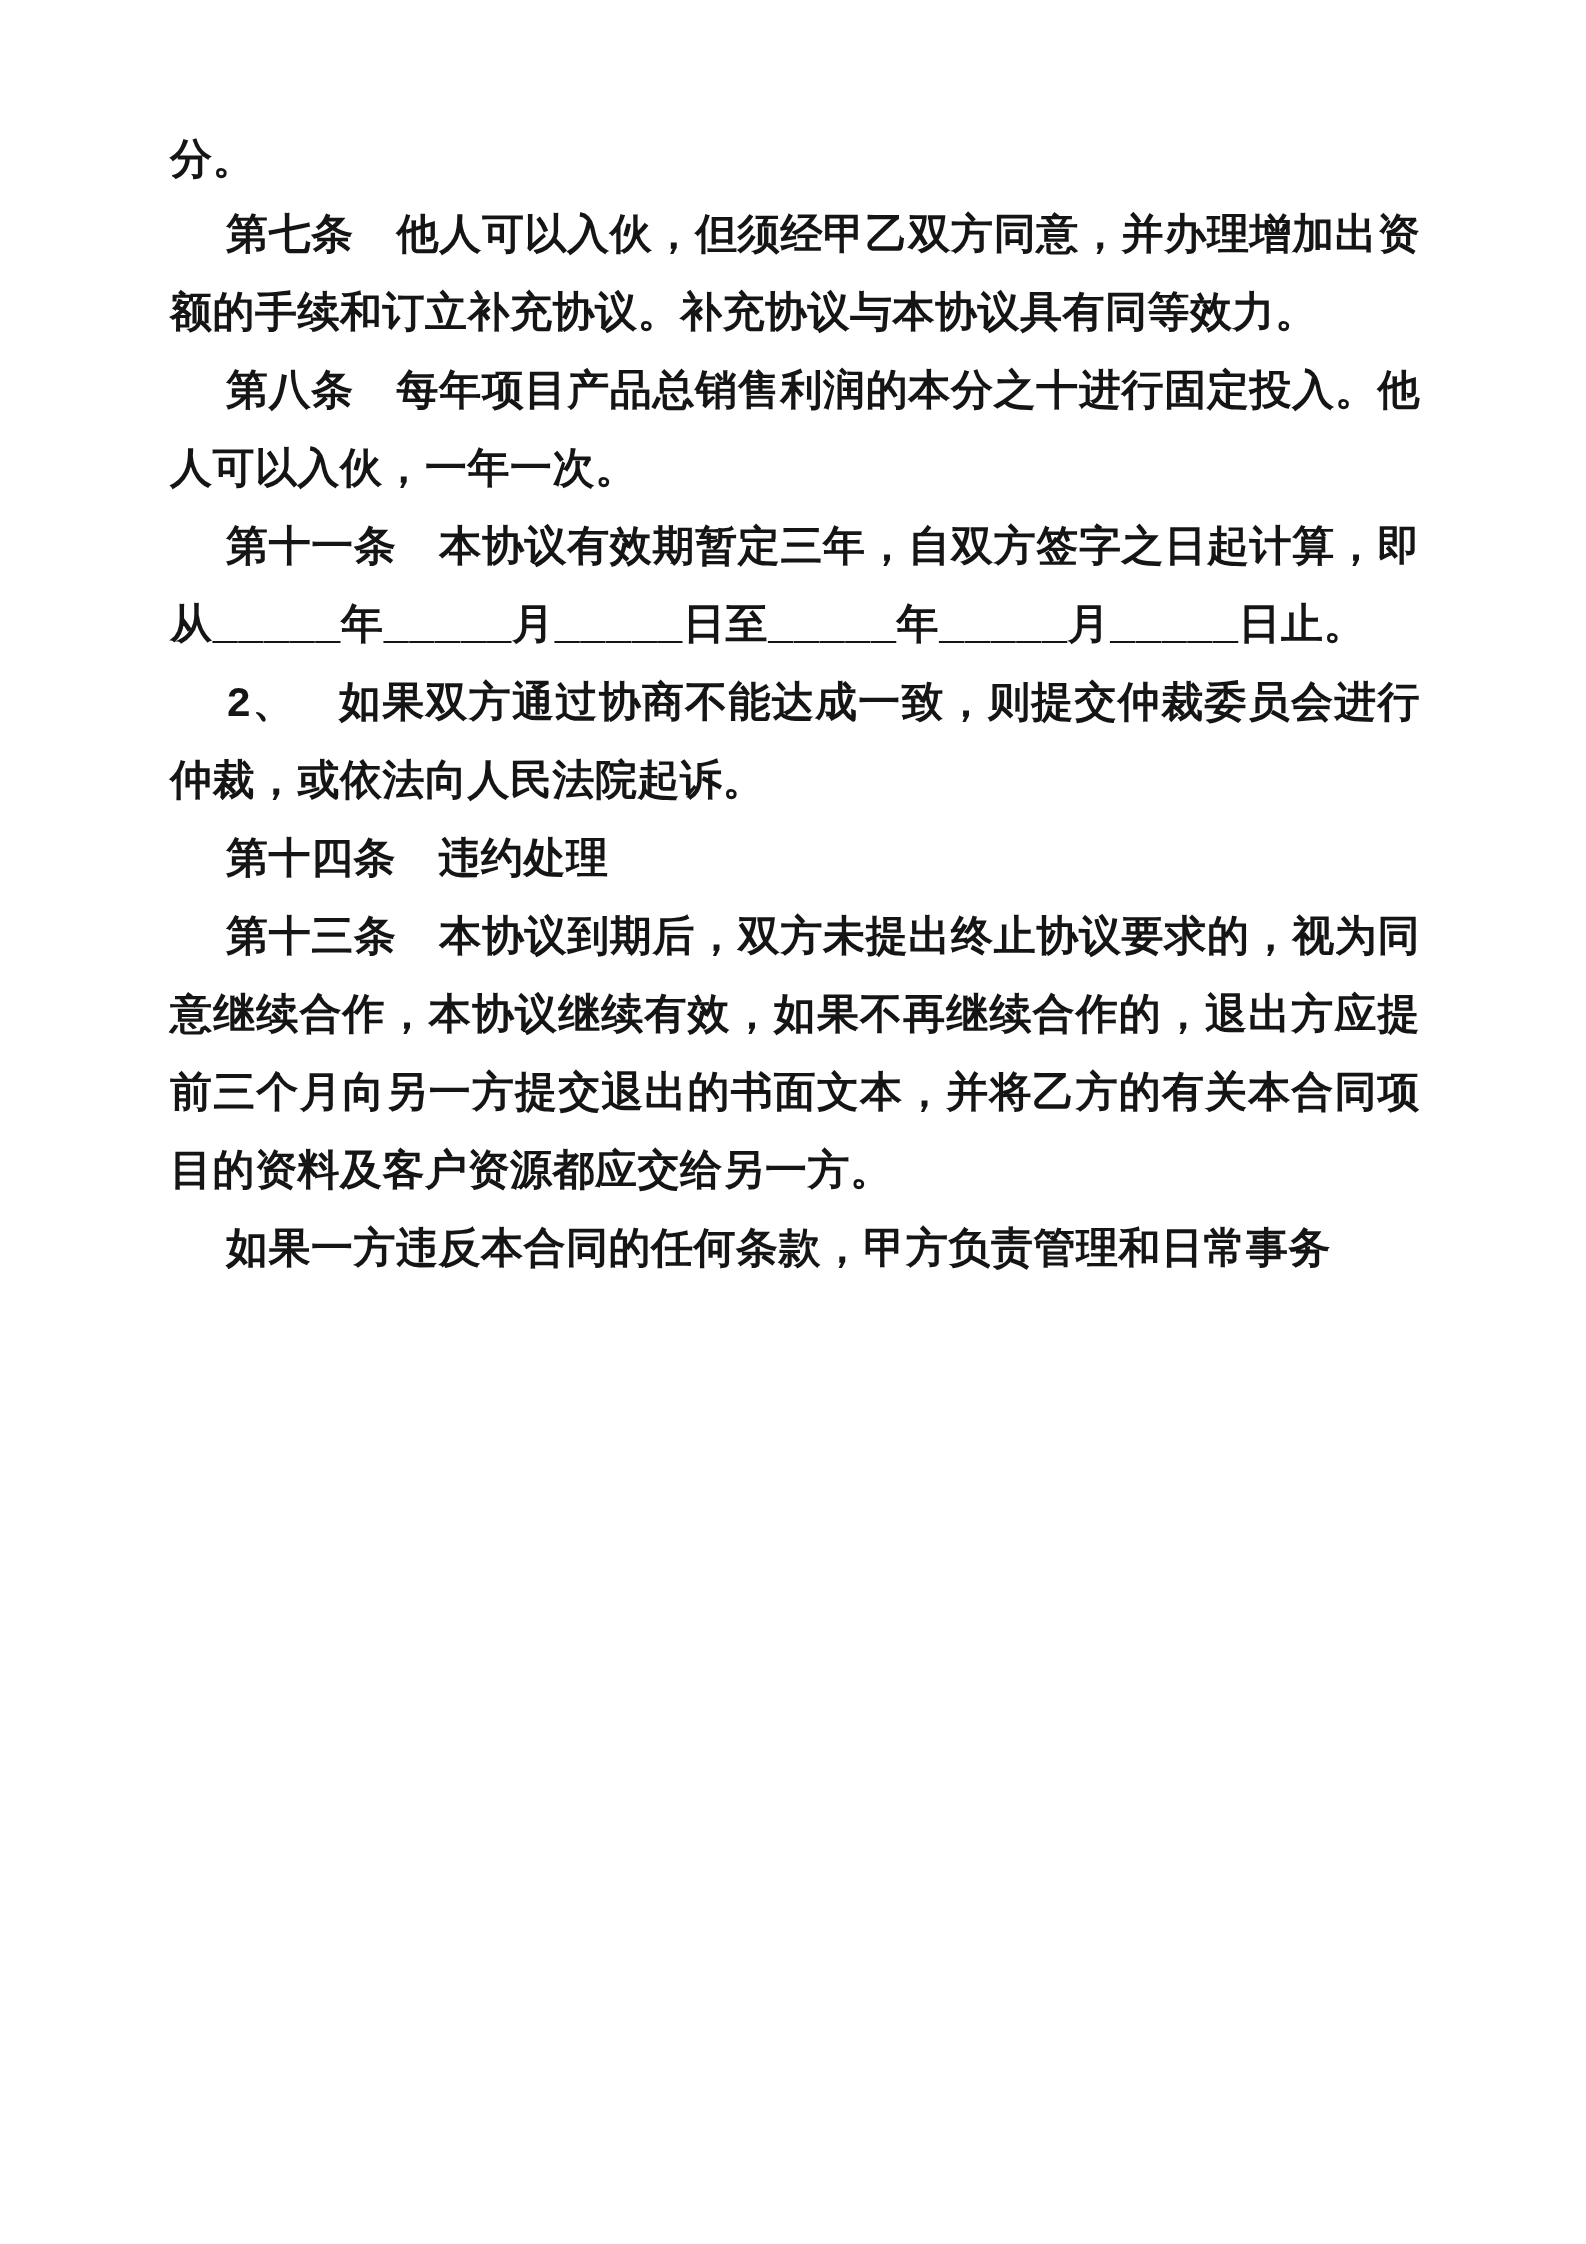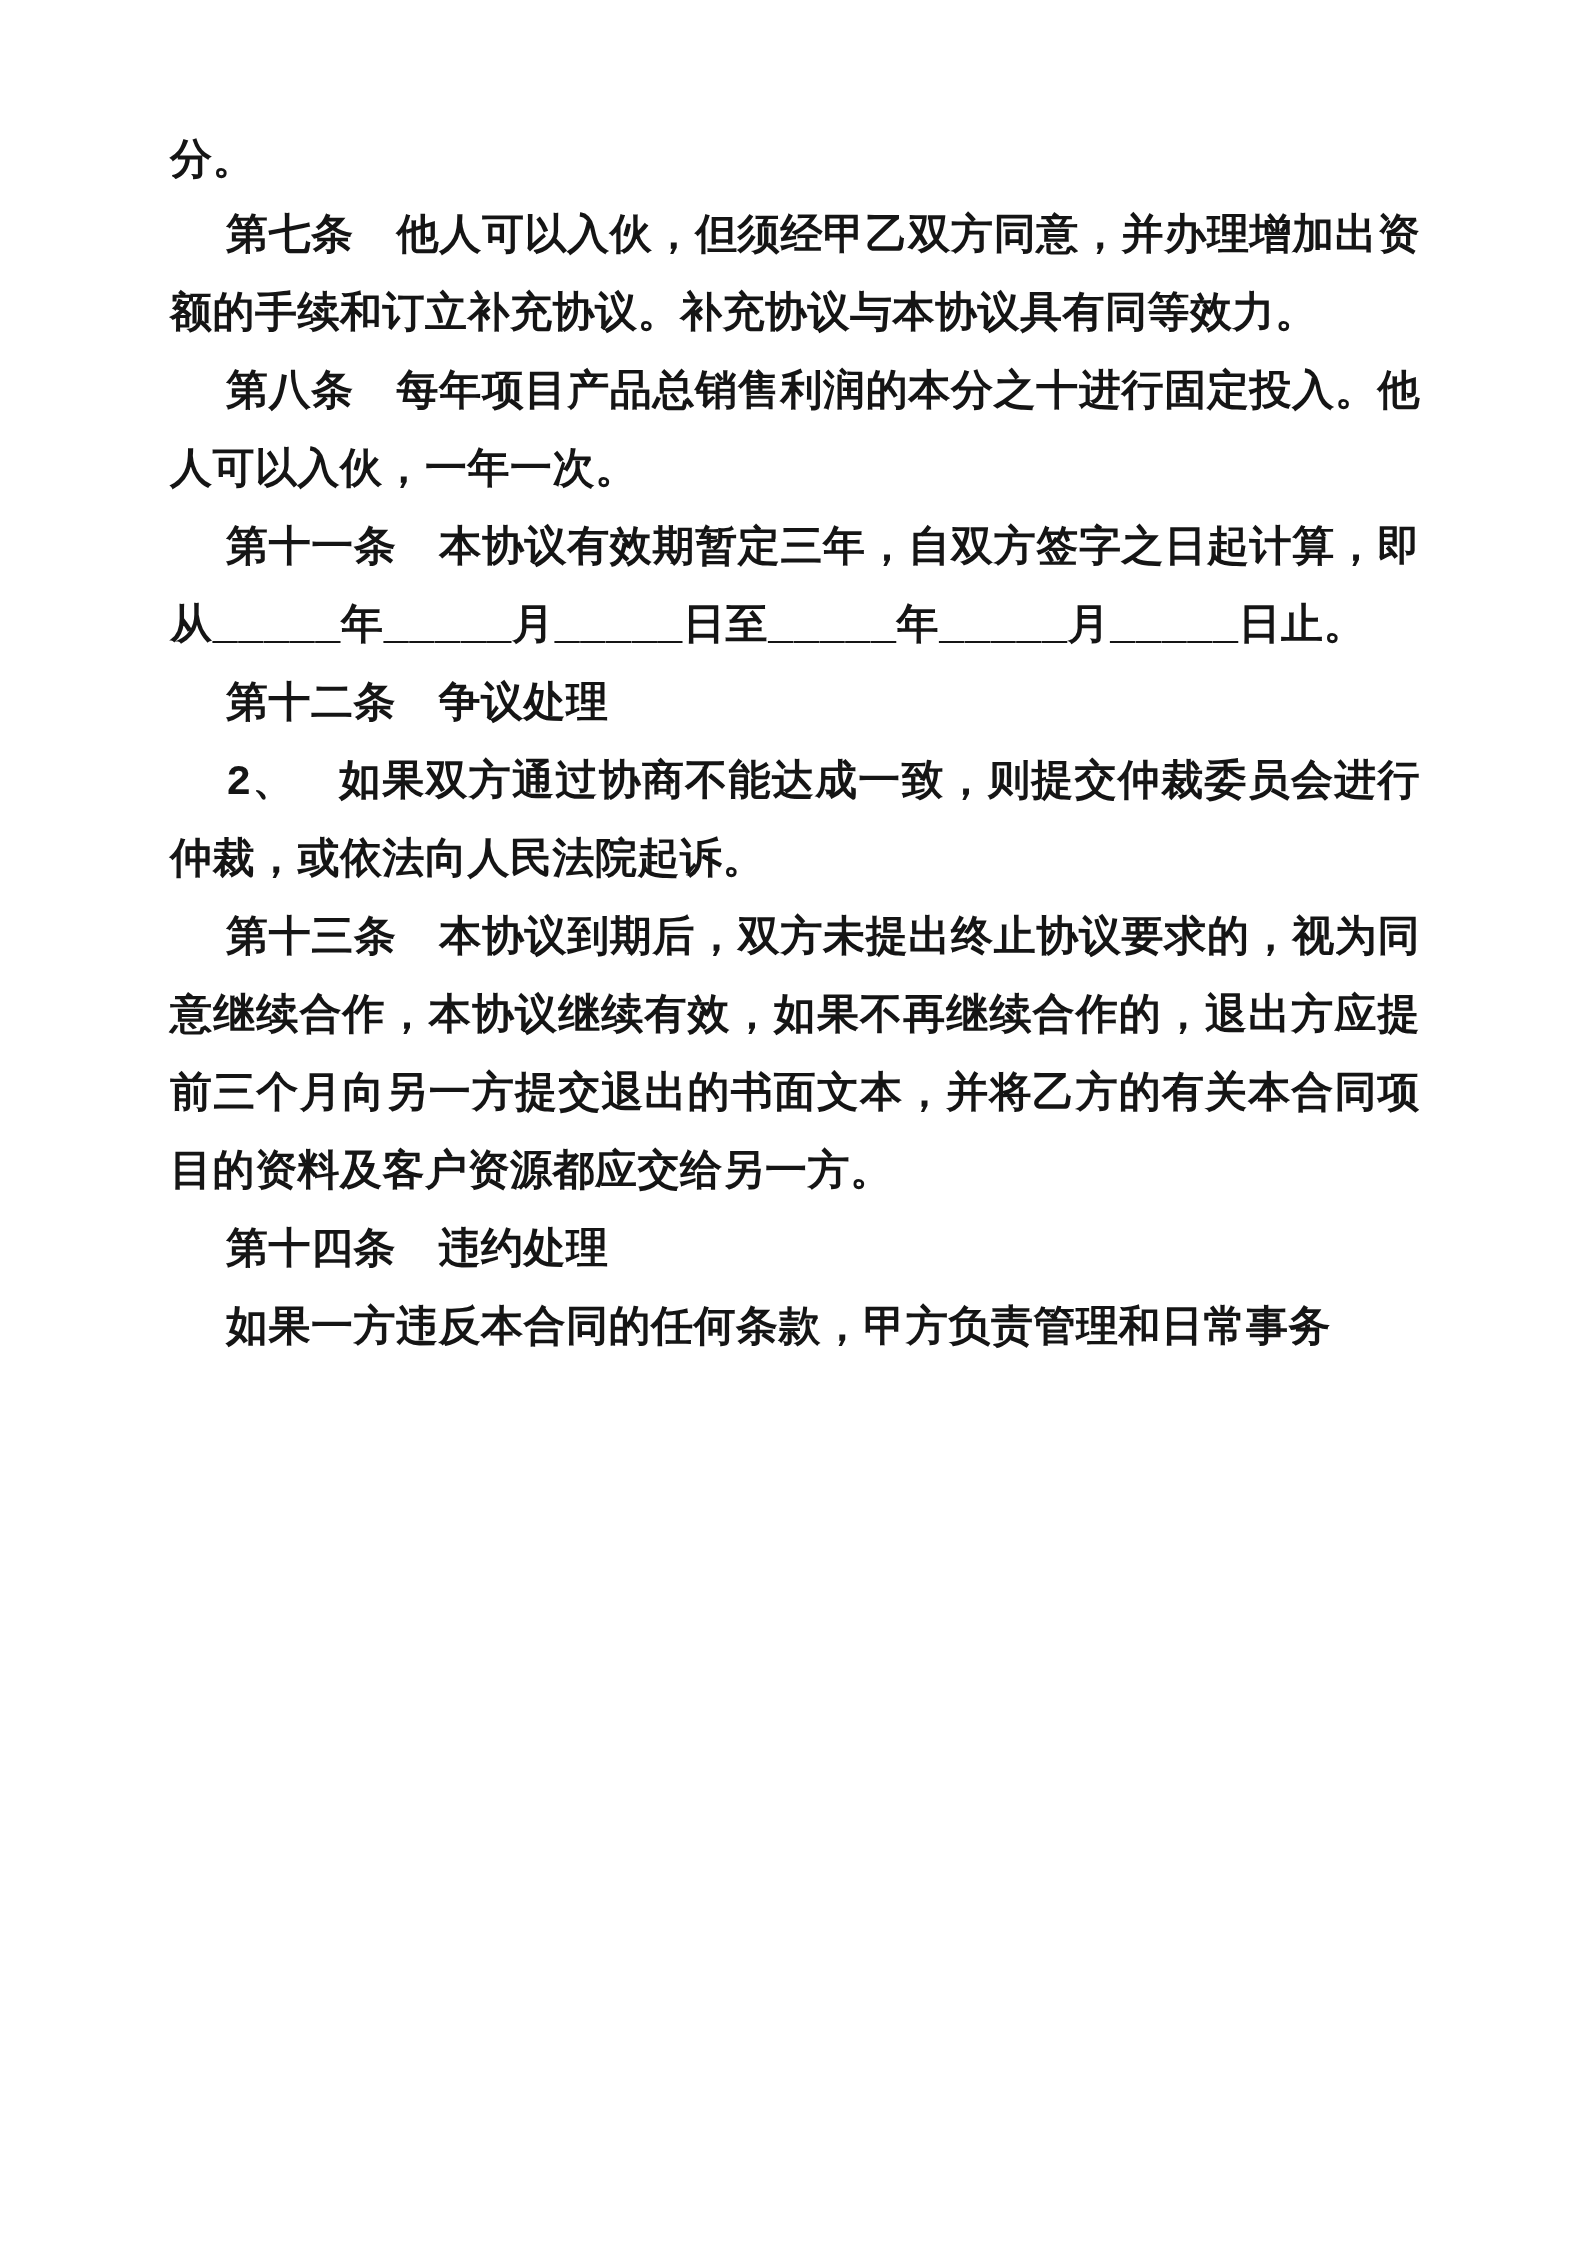--- a/index.html
+++ b/index.html
@@ -39,19 +39,18 @@
 </style>
 </head>
 <body>
 
 <div class="page">
   <div class="doc-content">
       <p class="para">分。</p>
       <p class="para indent">第七条　他人可以入伙，但须经甲乙双方同意，并办理增加出资额的手续和订立补充协议。补充协议与本协议具有同等效力。</p>
       <p class="para indent">第八条　每年项目产品总销售利润的本分之十进行固定投入。他人可以入伙，一年一次。</p>
       <p class="para indent">第十一条　本协议有效期暂定三年，自双方签字之日起计算，即从_____年_____月_____日至_____年_____月_____日止。</p>
-      <p class="para indent">第十二条　争议处理</p>
       <p class="para indent">2、　如果双方通过协商不能达成一致，则提交仲裁委员会进行仲裁，或依法向人民法院起诉。</p>
+      <p class="para indent">第十四条　违约处理</p>
       <p class="para indent">第十三条　本协议到期后，双方未提出终止协议要求的，视为同意继续合作，本协议继续有效，如果不再继续合作的，退出方应提前三个月向另一方提交退出的书面文本，并将乙方的有关本合同项目的资料及客户资源都应交给另一方。</p>
-      <p class="para indent">第十四条　违约处理</p>
       <p class="para indent">如果一方违反本合同的任何条款，甲方负责管理和日常事务</p>
     </div>
 </div>
 
 </body></html>

